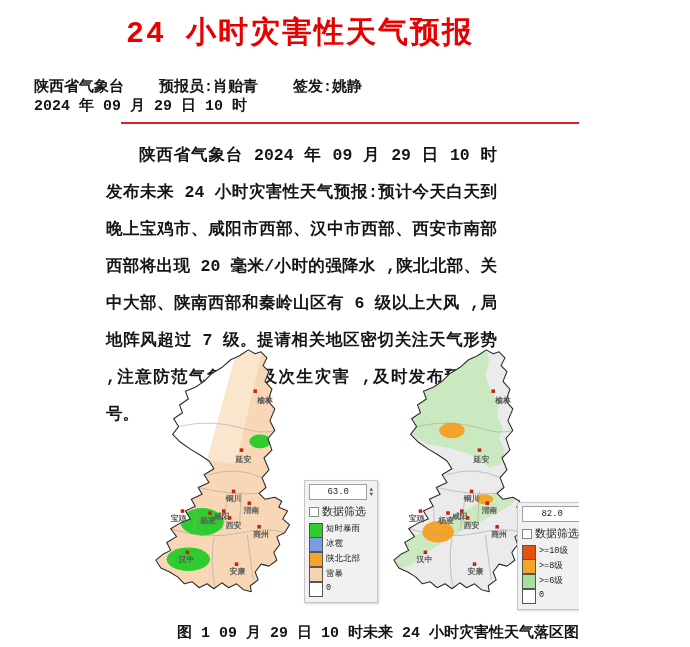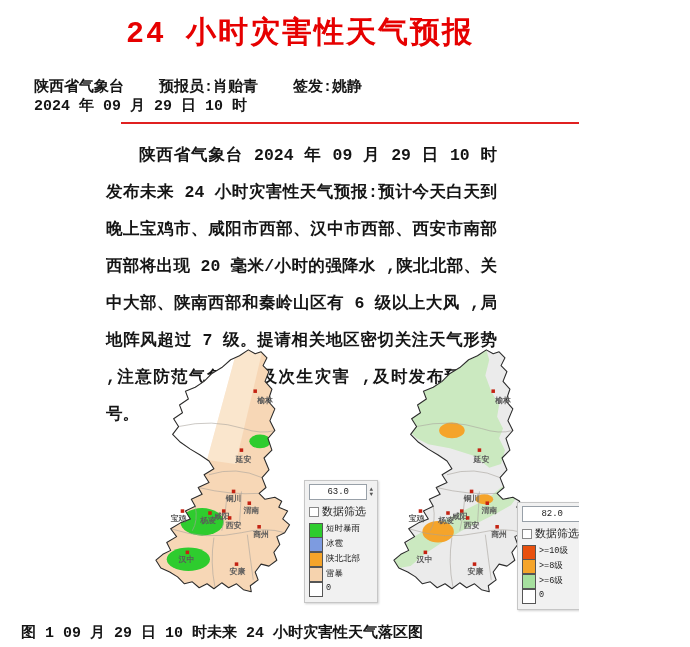--- a/index.html
+++ b/index.html
@@ -37,21 +37,21 @@
                  cursor:default; }
   .chk { display:flex; align-items:center; gap:3px; margin-top:4px; font-size:11px; color:#222; }
   .chk-box { width:8px; height:8px; background:#fff; border:1px solid #888; flex:0 0 auto; }
   .chk-label { white-space:nowrap; }
   .lg-rows { margin-top:4px; }
   .lg-row { display:flex; align-items:flex-start; height:15px; }
   .lg-chip { width:14px; height:15px; border:1px solid #555; box-sizing:border-box; flex:0 0 auto; }
   .lg-row + .lg-row .lg-chip { margin-top:-1px; }
   .lg-label { font-size:8.5px; color:#222; margin-left:3px; white-space:nowrap; }
 
-  .caption { position:absolute; top:623px; width:100%; text-align:left; font-size:15px;
+  .caption { position:absolute; top:623px; width:100%; text-align:right; font-size:15px;
              font-weight:600; color:#151515; }
 </style>
 </head>
 <body>
 
 <div class="page">
 
   <h1 class="title">24 小时灾害性天气预报</h1>
 
   <div class="meta">

